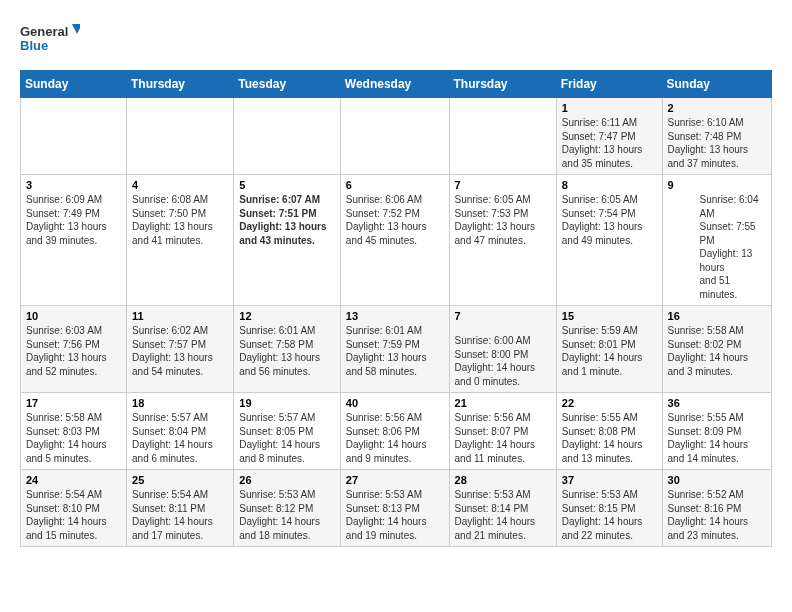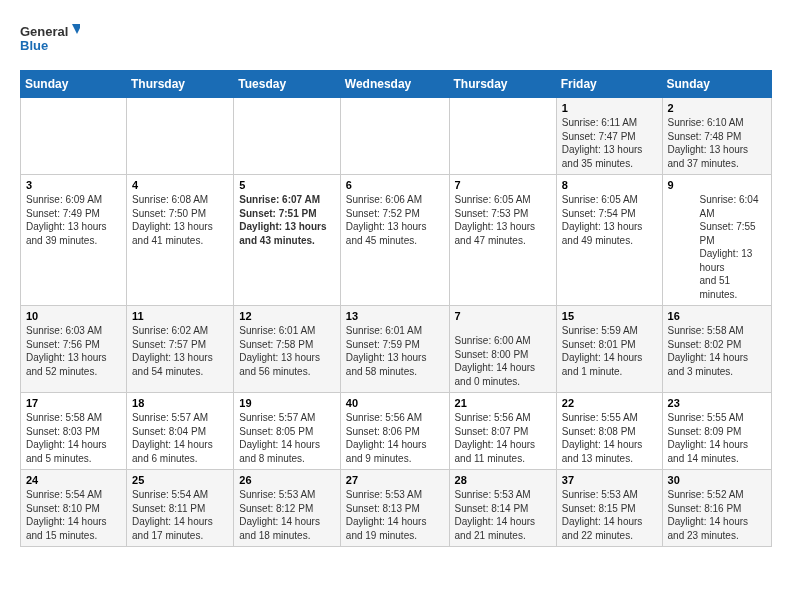--- a/index.html
+++ b/index.html
@@ -267,21 +267,21 @@
 and 11 minutes.</div>
         </td>
         <td>
           <span class="day-num">22</span>
           <div class="cell-content" style="white-space: pre-line;">Sunrise: 5:55 AM
 Sunset: 8:08 PM
 Daylight: 14 hours
 and 13 minutes.</div>
         </td>
         <td>
-          <span class="day-num">23</span>
+          <span class="day-num">36</span>
           <div class="cell-content" style="white-space: pre-line;">Sunrise: 5:55 AM
 Sunset: 8:09 PM
 Daylight: 14 hours
 and 14 minutes.</div>
         </td>
       </tr>
       <tr>
         <td>
           <span class="day-num">24</span>
           <div class="cell-content" style="white-space: pre-line;">Sunrise: 5:54 AM

